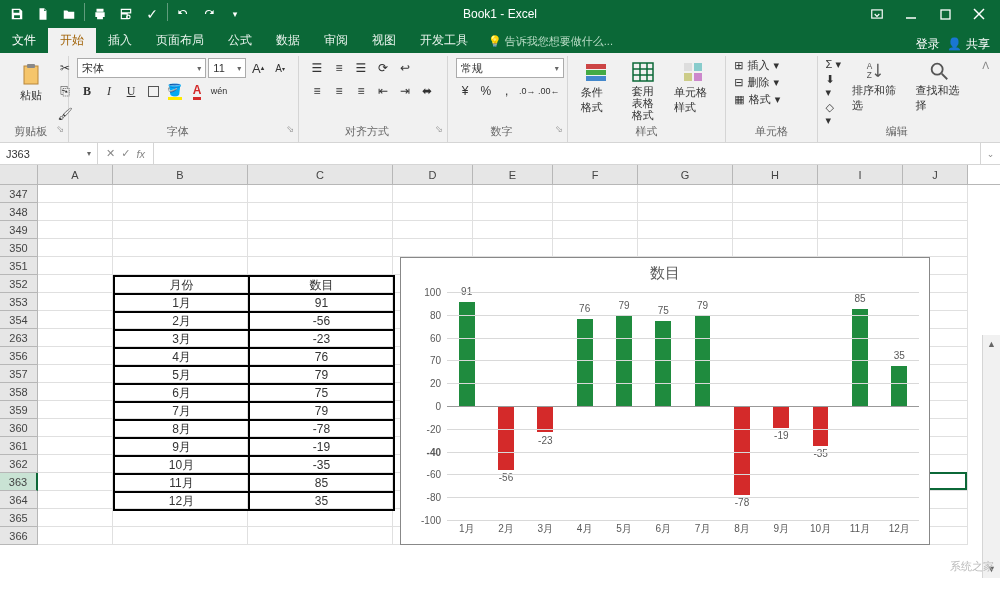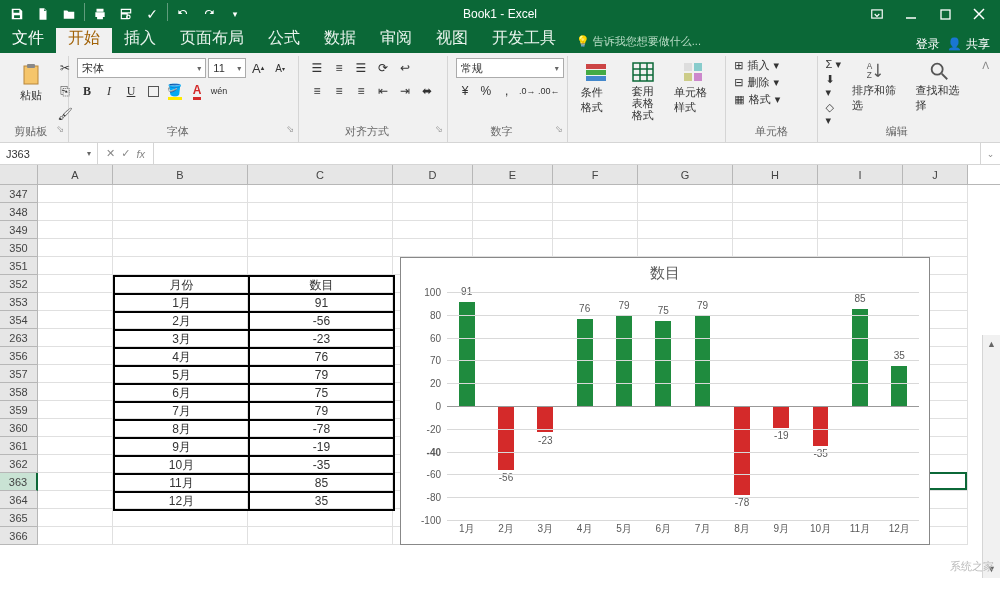--- a/index.html
+++ b/index.html
@@ -8,21 +8,21 @@
 .titlebar{height:28px;background:#0b6837;display:flex;align-items:center;color:#fff;position:relative;}
 .qat{display:flex;gap:4px;padding:0 6px;}
 .qat-btn{width:22px;height:22px;display:flex;align-items:center;justify-content:center;font-size:14px;cursor:pointer;}
 .qat-btn svg{width:14px;height:14px;fill:#fff;}
 .sep{width:1px;height:18px;background:rgba(255,255,255,0.35);}
 .title{position:absolute;left:50%;transform:translateX(-50%);font-size:12px;}
 .winbtns{margin-left:auto;display:flex;gap:12px;padding:0 10px;}
 .winbtn{width:22px;height:22px;display:flex;align-items:center;justify-content:center;cursor:pointer;}
 
 .tabs{height:25px;background:#0b6837;display:flex;align-items:flex-end;color:#e8f3ec;}
-.tab{padding:4px 12px;font-size:16px;cursor:pointer;}
+.tab{padding:4px 12px;font-size:12px;cursor:pointer;}
 .tab.active{background:#f1f1f1;color:#a16207;}
 .tab.file{background:#0b6837;color:#fff;font-weight:400;}
 .tellme{padding:4px 8px;color:#b8dcc5;font-size:11px;}
 .tabs-right{margin-left:auto;display:flex;gap:8px;padding:0 10px;color:#fff;}
 
 .ribbon{height:90px;background:#f1f1f1;border-bottom:1px solid #d5d5d5;display:flex;padding:3px 5px 0 5px;}
 .group{border-right:1px solid #d5d5d5;padding:2px 8px;display:flex;flex-direction:column;position:relative;}
 .group-label{font-size:11px;color:#666;text-align:center;padding-bottom:2px;position:absolute;bottom:1px;left:0;right:0;}
 .group-label .dlgl{float:right;padding-right:4px;color:#888;font-size:9px;}
 .group-body{flex:1;display:flex;align-items:flex-start;gap:6px;}
@@ -291,20 +291,21 @@
       <div class="vibtn">
           <svg width="24" height="24" viewBox="0 0 24 24">
             <rect x="3" y="3" width="8" height="8" fill="#ddd"></rect>
             <rect x="13" y="3" width="8" height="8" fill="#8cc"></rect>
             <rect x="3" y="13" width="8" height="8" fill="#cc8"></rect>
             <rect x="13" y="13" width="8" height="8" fill="#c8c"></rect>
           </svg>
           <span>单元格样式</span>
         </div>
     </div>
+    <div class="group-label"><span>样式</span></div>
   </div>
 
   <div class="group" style="width:92px;">
     <div class="group-body">
         <div class="col-a">
       <div class="row"><span>⊞</span><span>插入</span> ▾</div>
       <div class="row"><span>⊟</span><span>删除</span> ▾</div>
       <div class="row"><span>▦</span><span>格式</span> ▾</div>
     </div>
       </div>

